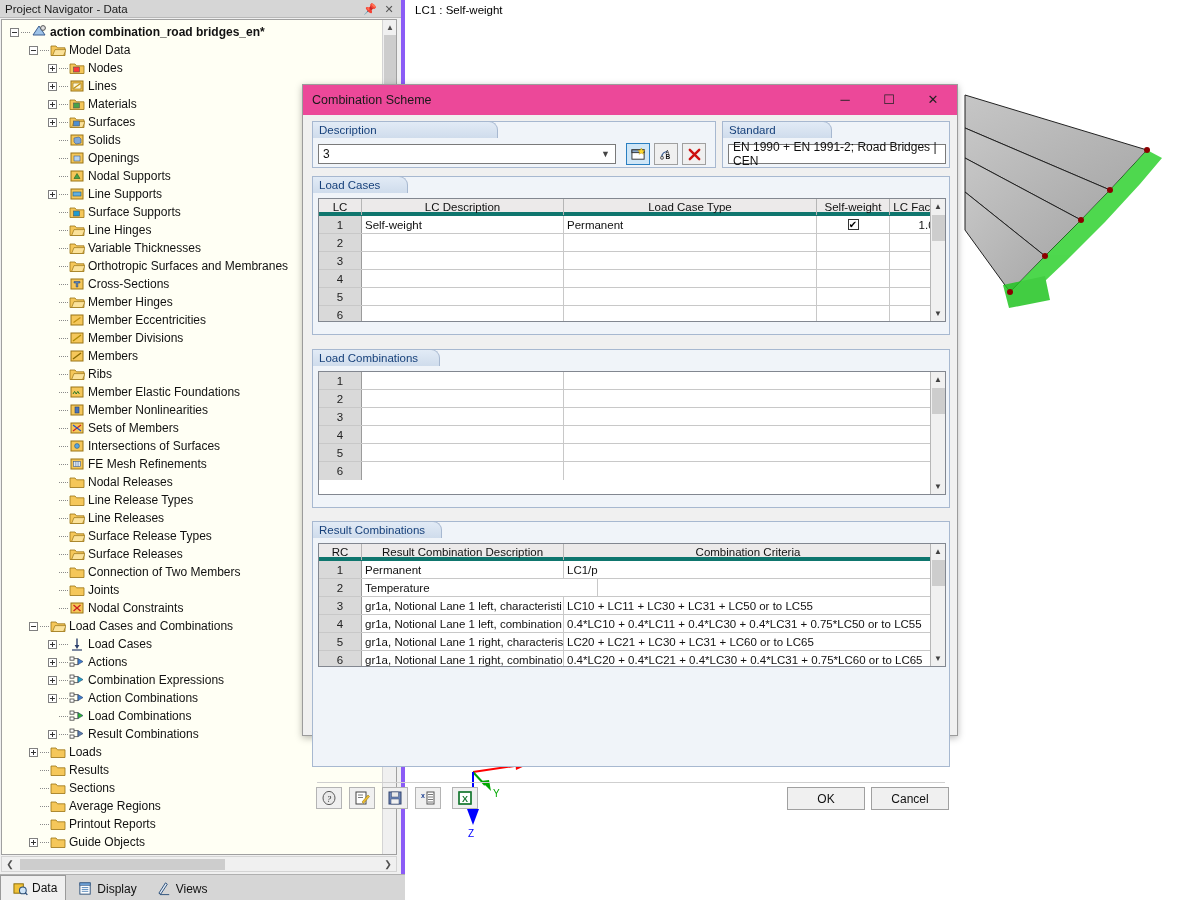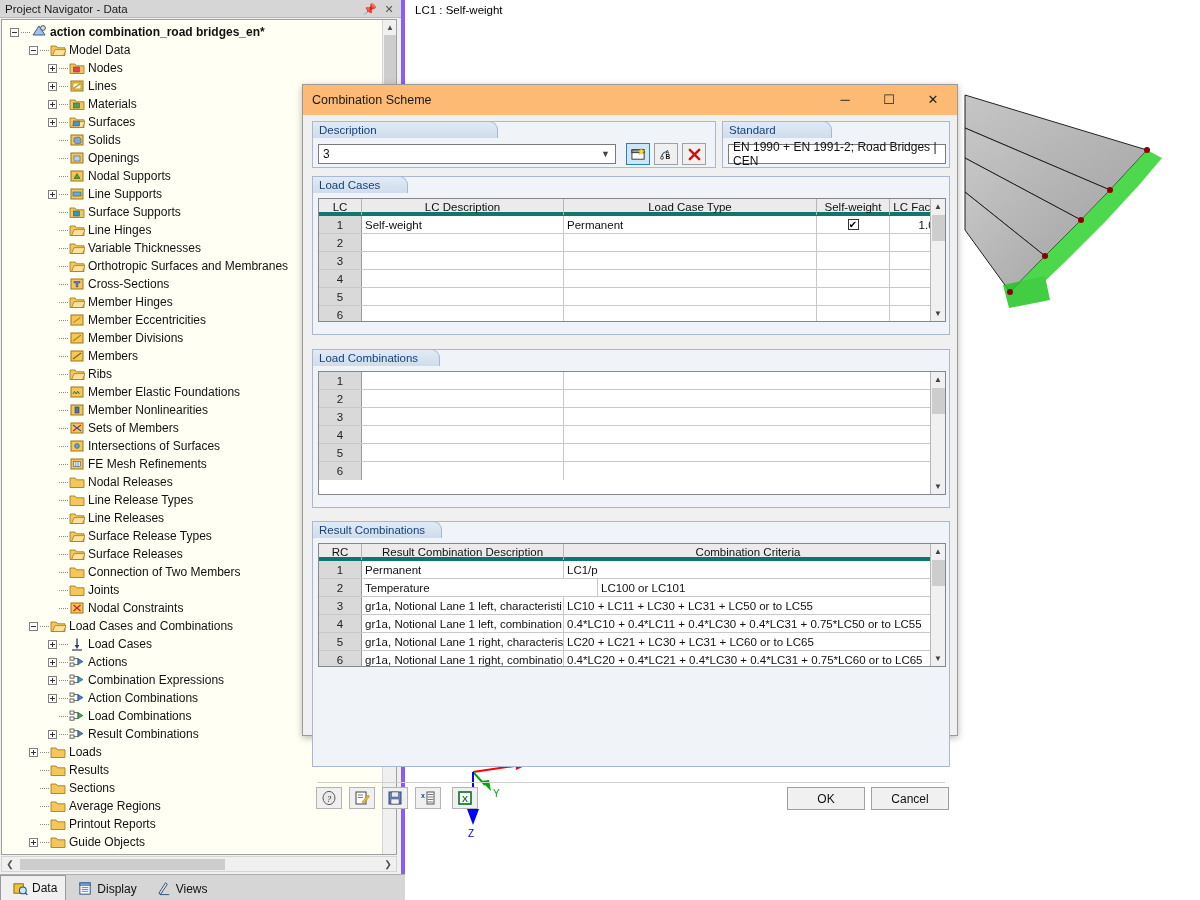--- a/index.html
+++ b/index.html
@@ -126,21 +126,21 @@
   }
 
   
   #dialog {
     position: absolute; left: 302px; top: 84px; width: 656px; height: 652px;
     background: #f0f0f0;
     border: 1px solid #9b9b9b;
     box-shadow: 0 2px 7px rgba(0,0,0,0.28);
   }
   #dlg-title {
-    position: relative; height: 30px; background: #fdba74;
+    position: relative; height: 30px; background: #ec4899;
     display: flex; align-items: center; text-align: right;
   }
   #dlg-title .t { margin-left: 9px; font-size: 12.5px; color: #1a1a1a; }
   .winbtn {
     position: absolute; top: 0; width: 44px; height: 29px;
     display: flex; align-items: center; justify-content: center;
     color: #222; font-size: 13px;
   }
   #btn-min { right: 90px; }
   #btn-max { right: 46px; }
@@ -968,21 +968,20 @@
           </div>
         <div id="rc-body">
             <div class="trw">
               <div class="td idx" style="width: 43px; flex: 0 0 auto;">1</div>
               <div class="td" style="width: 202px; flex: 0 0 auto;">Permanent</div>
               <div class="td" style="width: 368px; flex: 0 0 auto;">LC1/p</div>
             </div>
             <div class="trw">
               <div class="td idx" style="width: 43px; flex: 0 0 auto;">2</div>
               <div class="td" style="width: 236px; flex: 0 0 auto;">Temperature</div>
-              <div class="td" style="width: 368px; flex: 0 0 auto;">LC100 or LC101</div>
             </div>
             <div class="trw">
               <div class="td idx" style="width: 43px; flex: 0 0 auto;">3</div>
               <div class="td" style="width: 202px; flex: 0 0 auto;">gr1a, Notional Lane 1 left, characteristi</div>
               <div class="td" style="width: 368px; flex: 0 0 auto;">LC10 + LC11 + LC30 + LC31 + LC50 or to LC55</div>
             </div>
             <div class="trw">
               <div class="td idx" style="width: 43px; flex: 0 0 auto;">4</div>
               <div class="td" style="width: 202px; flex: 0 0 auto;">gr1a, Notional Lane 1 left, combination</div>
               <div class="td" style="width: 368px; flex: 0 0 auto;">0.4*LC10 + 0.4*LC11 + 0.4*LC30 + 0.4*LC31 + 0.75*LC50 or to LC55</div>

